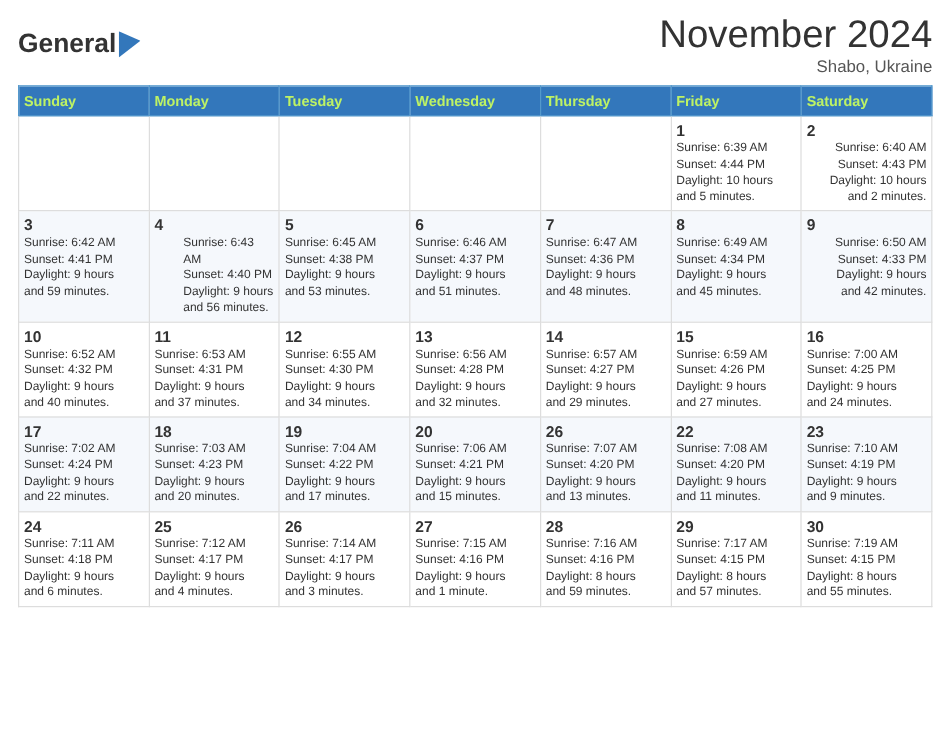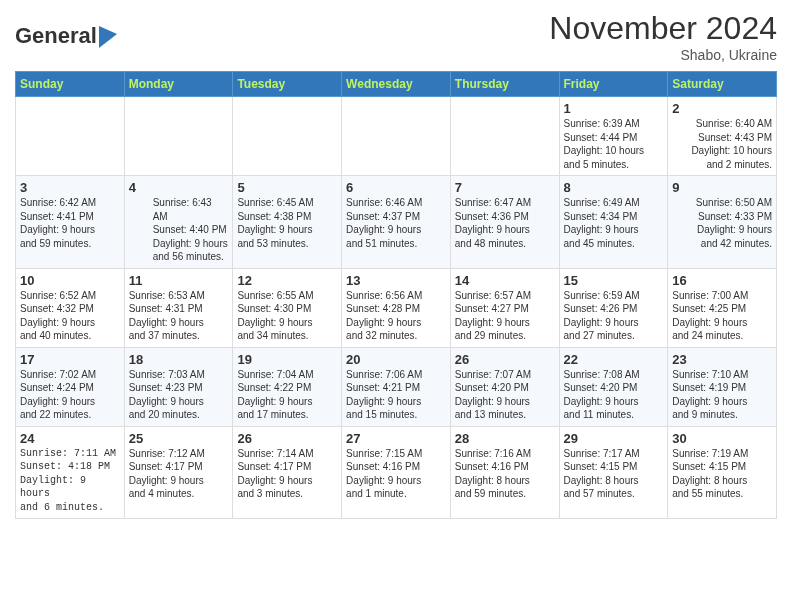--- a/index.html
+++ b/index.html
@@ -294,21 +294,21 @@
             <span class="day-num">23</span>
             <div class="day-info" style="white-space: pre-line;">Sunrise: 7:10 AM
 Sunset: 4:19 PM
 Daylight: 9 hours
 and 9 minutes.</div>
           </td>
         </tr>
         <tr>
           <td>
             <span class="day-num">24</span>
-            <div class="day-info" style="white-space: pre-line; font-family: Liberation Mono, monospace;">Sunrise: 7:11 AM
+            <div class="day-info" style="white-space: pre-line;">Sunrise: 7:11 AM
 Sunset: 4:18 PM
 Daylight: 9 hours
 and 6 minutes.</div>
           </td>
           <td>
             <span class="day-num">25</span>
             <div class="day-info" style="white-space: pre-line;">Sunrise: 7:12 AM
 Sunset: 4:17 PM
 Daylight: 9 hours
 and 4 minutes.</div>

